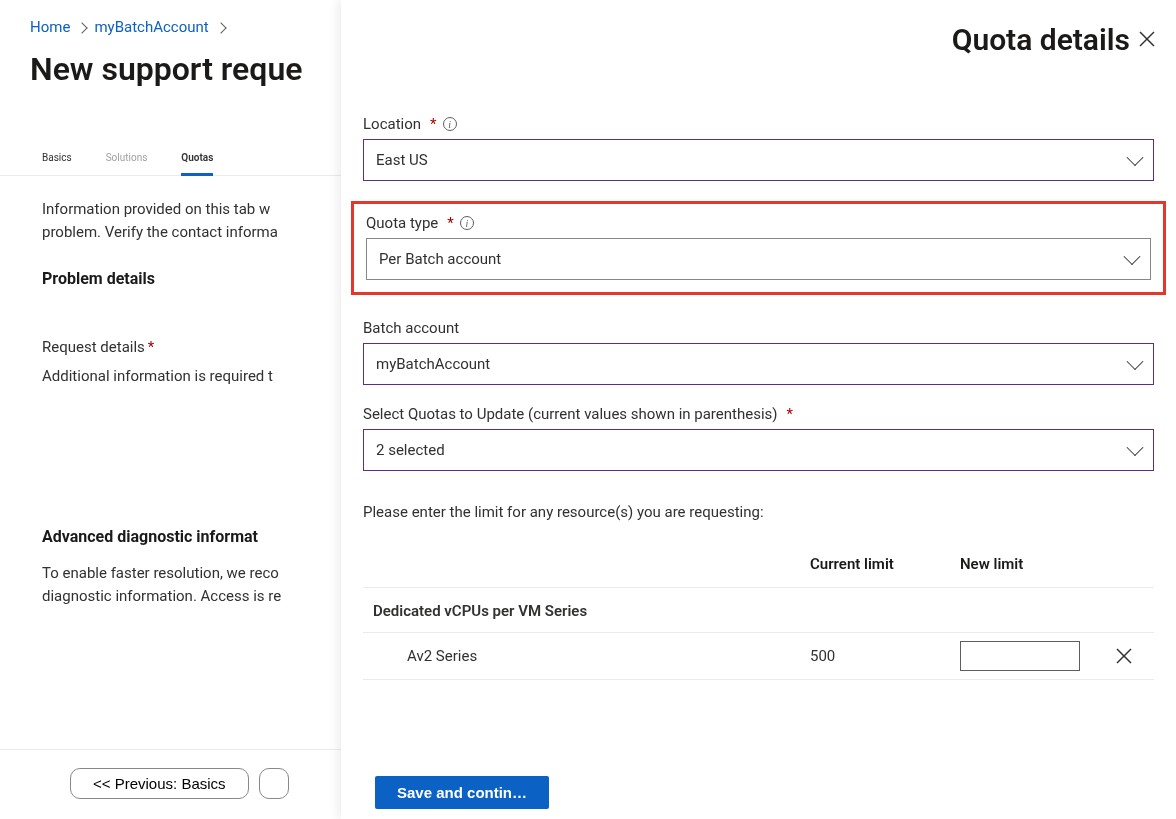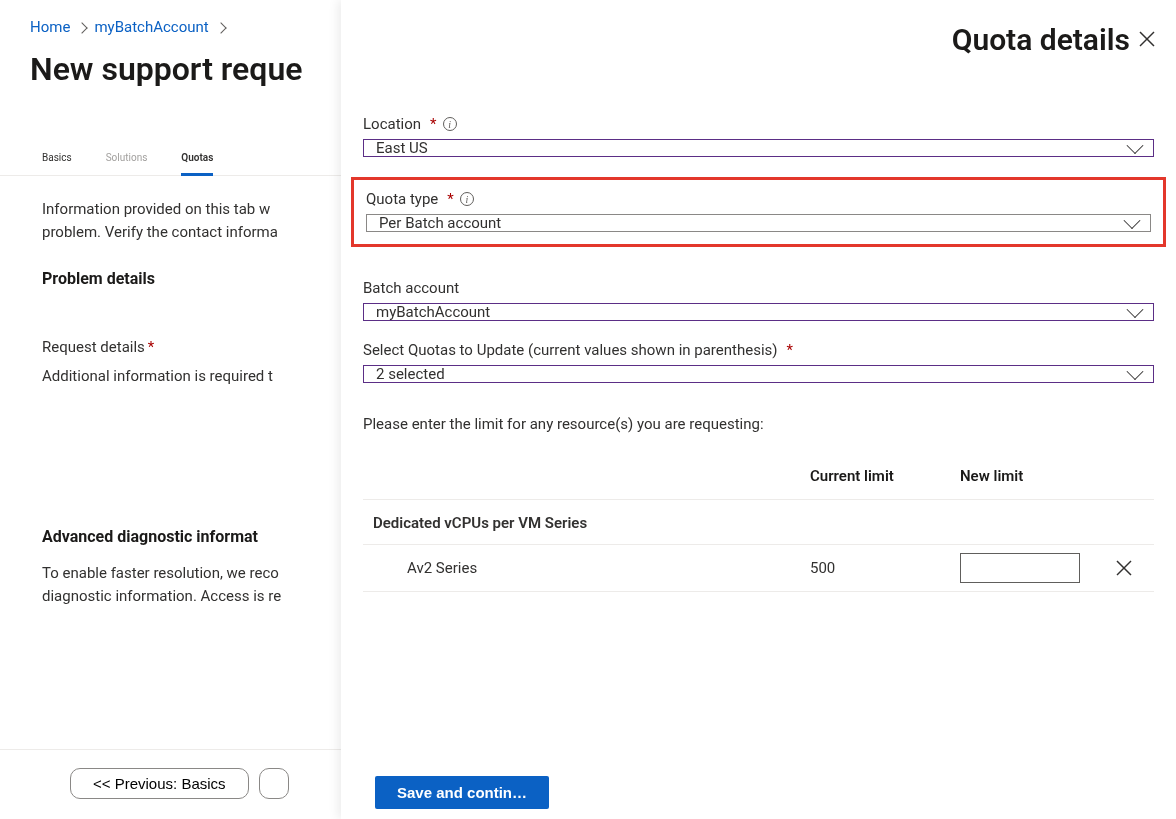--- a/index.html
+++ b/index.html
@@ -139,41 +139,41 @@
     display: inline-flex;
     align-items: center; justify-content: center;
     font-size: 10px;
     color: #605e5c;
     font-style: italic;
     font-family: Georgia, serif;
   }
   .select {
     position: relative;
     border: 1px solid #5b2e86;
-    height: 18px;
+    height: 42px;
     display: flex;
     align-items: center;
     padding: 4px 12px;
     font-size: 15px;
     cursor: pointer;
     background: #fff;
   }
   .select .caret {
     position: absolute;
     right: 12px; top: 50%;
     width: 12px; height: 12px;
     transform: translateY(-70%) rotate(45deg);
     border-right: 1.5px solid #323130;
     border-bottom: 1.5px solid #323130;
   }
   .field-wrap { margin-bottom: 20px; }
   .highlight-box {
     border: 3px solid #e3372b;
     padding: 10px 12px 12px;
-    margin: 0 -12px 32px -12px;
+    margin: 0 -12px 24px -12px;
   }
   .highlight-box .field-label { margin-top: 0; }
   .highlight-box .select { border-color: #8a8886; text-align: center; }
   .plain-text {
     font-size: 15px;
     color: #323130;
     padding: 12px 0 26px;
   }
   
   .qtable { width: 100%; }

